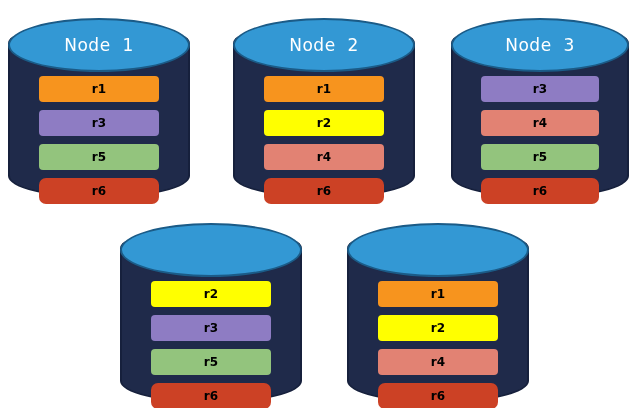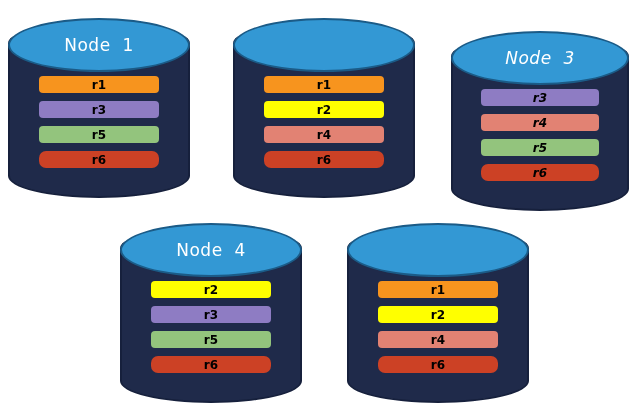--- a/index.html
+++ b/index.html
@@ -78,21 +78,21 @@
     left: 0;
     right: 0;
     top: 58px;
     z-index: 5;
     padding: 0 17%;
     box-sizing: border-box;
   }
 
   .replica-bar {
     position: relative;
-    height: 17px;
+    height: 26px;
     margin-bottom: 8px;
     border-radius: 4px;
     display: flex;
     align-items: center;
     justify-content: center;
   }
   .replica-bar:last-child {
     margin-bottom: 0;
     border-radius: 7px;
   }
@@ -123,36 +123,37 @@
           <span class="replica-label">r5</span>
         </div>
         <div class="replica-bar" style="background: rgb(204, 65, 37);">
           <span class="replica-label">r6</span>
         </div>
       </div>
     </div>
     <div class="node-cylinder" style="left: 233px; top: 8px; width: 182px; height: 180px;">
       <div class="cyl-body"></div>
       <div class="cyl-top"></div>
+      <div class="node-label">Node  2</div>
       <div class="replica-stack">
         <div class="replica-bar" style="background: rgb(247, 148, 30);">
           <span class="replica-label">r1</span>
         </div>
         <div class="replica-bar" style="background: rgb(255, 255, 0);">
           <span class="replica-label">r2</span>
         </div>
         <div class="replica-bar" style="background: rgb(226, 130, 115);">
           <span class="replica-label">r4</span>
         </div>
         <div class="replica-bar" style="background: rgb(204, 65, 37);">
           <span class="replica-label">r6</span>
         </div>
       </div>
     </div>
-    <div class="node-cylinder" style="left: 451px; top: 21px; width: 178px; height: 180px; font-style: italic;">
+    <div class="node-cylinder" style="left: 451px; top: 8px; width: 178px; height: 180px;">
       <div class="cyl-body"></div>
       <div class="cyl-top"></div>
       <div class="node-label">Node  3</div>
       <div class="replica-stack">
         <div class="replica-bar" style="background: rgb(142, 124, 195);">
           <span class="replica-label">r3</span>
         </div>
         <div class="replica-bar" style="background: rgb(226, 130, 115);">
           <span class="replica-label">r4</span>
         </div>
@@ -160,21 +161,20 @@
           <span class="replica-label">r5</span>
         </div>
         <div class="replica-bar" style="background: rgb(204, 65, 37);">
           <span class="replica-label">r6</span>
         </div>
       </div>
     </div>
     <div class="node-cylinder" style="left: 120px; top: 213px; width: 182px; height: 180px;">
       <div class="cyl-body"></div>
       <div class="cyl-top"></div>
-      <div class="node-label">Node  4</div>
       <div class="replica-stack">
         <div class="replica-bar" style="background: rgb(255, 255, 0);">
           <span class="replica-label">r2</span>
         </div>
         <div class="replica-bar" style="background: rgb(142, 124, 195);">
           <span class="replica-label">r3</span>
         </div>
         <div class="replica-bar" style="background: rgb(147, 196, 125);">
           <span class="replica-label">r5</span>
         </div>

